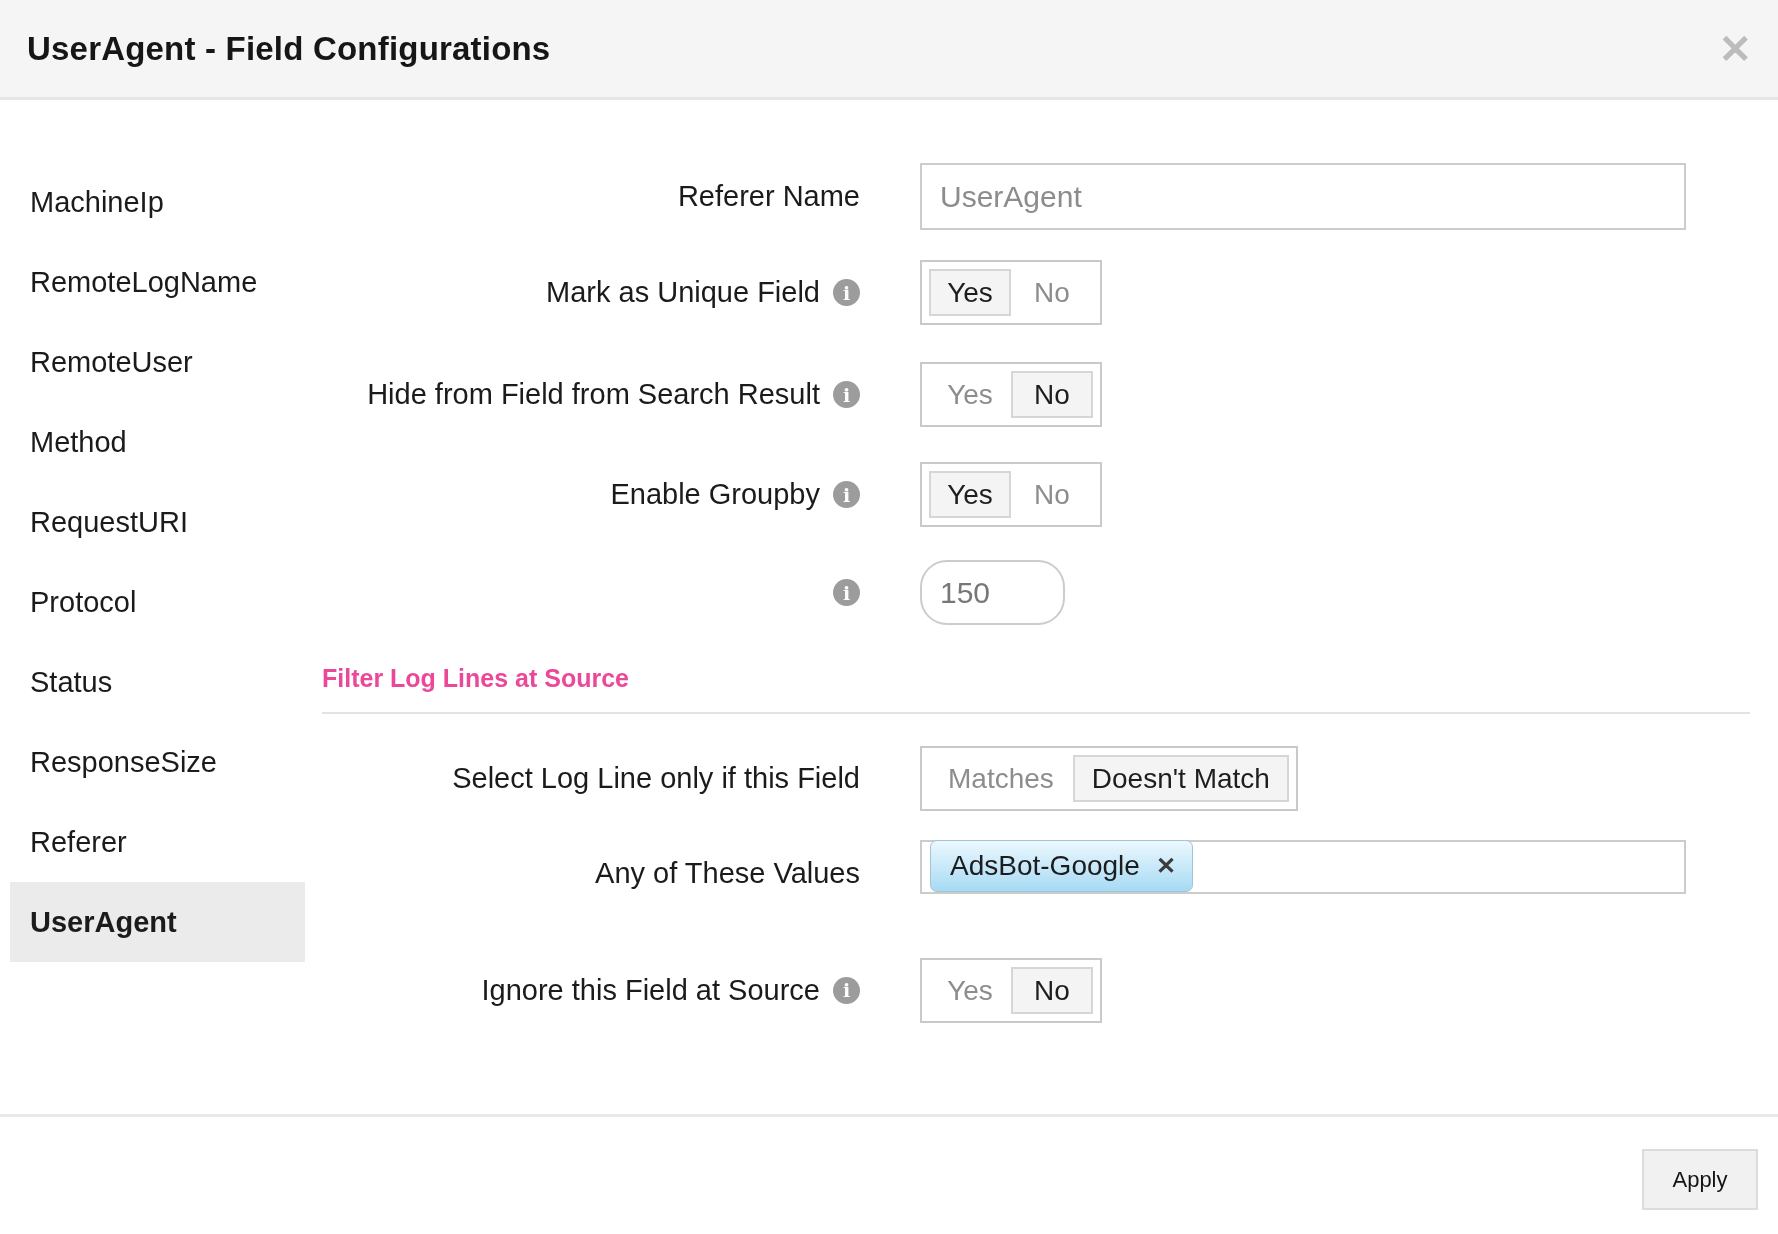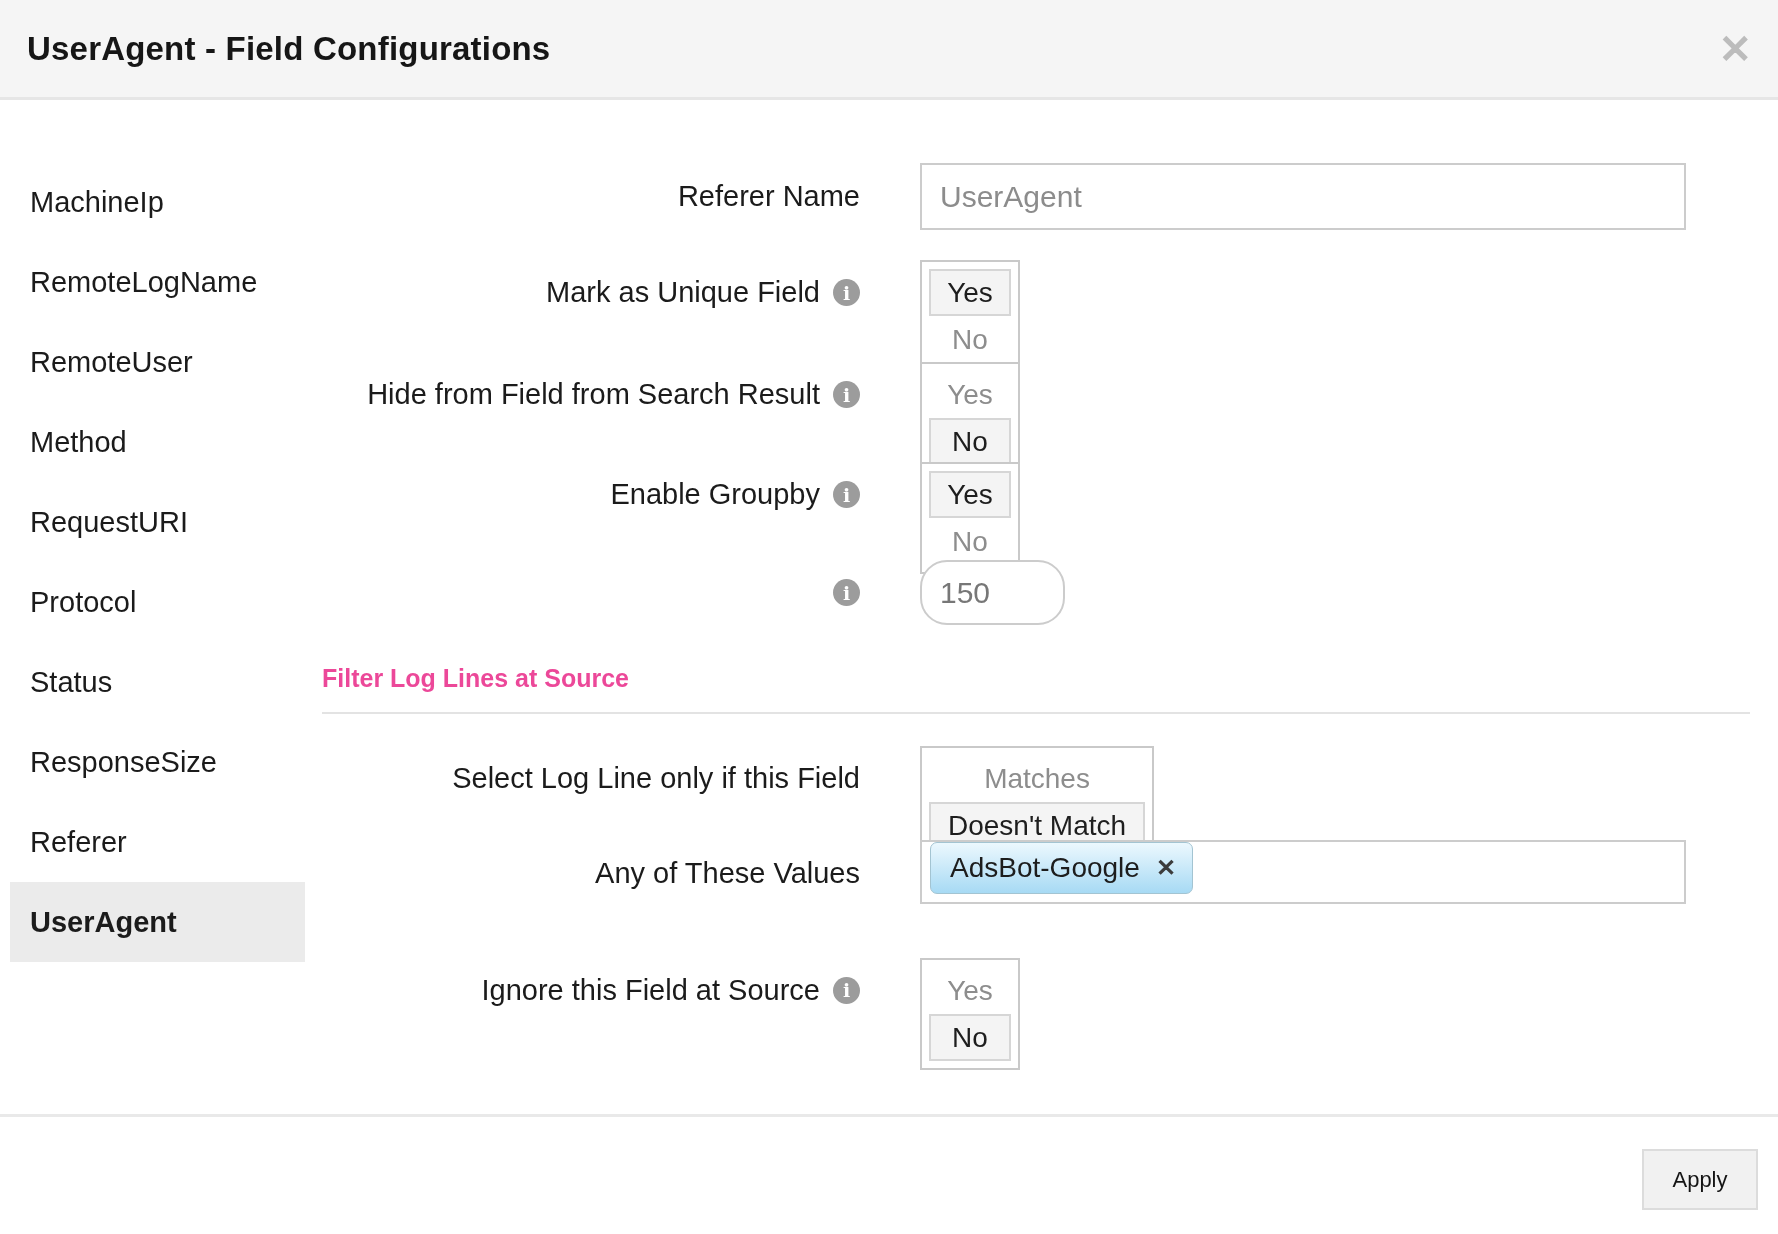--- a/index.html
+++ b/index.html
@@ -15,29 +15,29 @@
   
   .sidebar-item { position:absolute; left:10px; width:295px; height:80px; line-height:80px; padding-left:20px; font-size:29px; color:#1b1b1b; cursor:pointer; white-space:nowrap; }
   .sidebar-item.selected { background:#ebebeb; font-weight:700; }
 
   
   .row-label { position:absolute; left:0; width:860px; display:flex; align-items:center; justify-content:flex-end; gap:13px; font-size:29px; color:#1b1b1b; white-space:nowrap; }
   .info { width:27px; height:27px; min-width:27px; border-radius:50%; background:#9c9c9c; color:#fff; font-size:19px; font-weight:700; display:flex; align-items:center; justify-content:center; font-family:"DejaVu Serif", serif; cursor:pointer; }
 
   .text-input { position:absolute; border:2px solid #cccccc; background:#fff; font-size:30px; color:#8c8c8c; padding:0 18px; font-family:"Liberation Sans", sans-serif; outline:none; }
 
-  .toggle { position:absolute; display:flex; align-items:center; border:2px solid #c9c9c9; background:#fff; padding:7px;flex-direction:column; }
+  .toggle { position:absolute; display:flex; align-items:center; border:2px solid #c9c9c9; background:#fff; padding:7px; }
   .seg { min-width:82px; padding:0 14px; height:47px; display:flex; align-items:center; justify-content:center; font-size:28px; color:#8d8d8d; cursor:pointer; white-space:nowrap; border:2px solid transparent; }
   .seg.on { background:#f4f4f4; border:2px solid #d6d6d6; color:#1e1e1e; }
   .seg.wide { min-width:104px; padding:0 17px; }
 
   .section-heading { position:absolute; left:322px; top:664px; font-size:25px; color:#ec4899;font-weight:bold; }
   .section-divider { position:absolute; left:322px; top:712px; width:1428px; height:2px; background:#e3e3e3; }
 
-  .tag-input { position:absolute; left:920px; top:840px; width:766px; height:64px; border:2px solid #cccccc; background:#fff; display:flex; align-items:flex-start; cursor:text; }
+  .tag-input { position:absolute; left:920px; top:840px; width:766px; height:54px; border:2px solid #cccccc; background:#fff; display:flex; align-items:flex-end; cursor:text; }
   .chip { margin-left:8px; height:52px; display:flex; align-items:center; gap:16px; padding:0 16px 0 19px; border-radius:7px; background:linear-gradient(#ecf8fe,#a7daf4); border:1px solid #a3c4d2; font-size:28px; color:#1d1d1d; white-space:nowrap; }
   .chip-x { font-size:24px; font-weight:700; color:#3c3c3c; cursor:pointer; }
   .placeholder { margin-left:18px; font-size:29px; color:#c3c3c3; white-space:nowrap; }
 
   .footer-divider { position:absolute; left:0; top:1114px; width:100%; height:3px; background:#e9e9e9; }
   .apply-btn { position:absolute; left:1642px; top:1149px; width:116px; height:61px; background:#f1f1f1; border:2px solid #dcdcdc; font-size:22px; color:#141414; font-family:"Liberation Sans", sans-serif; cursor:pointer; }
 </style>
 </head>
 <body>
 

